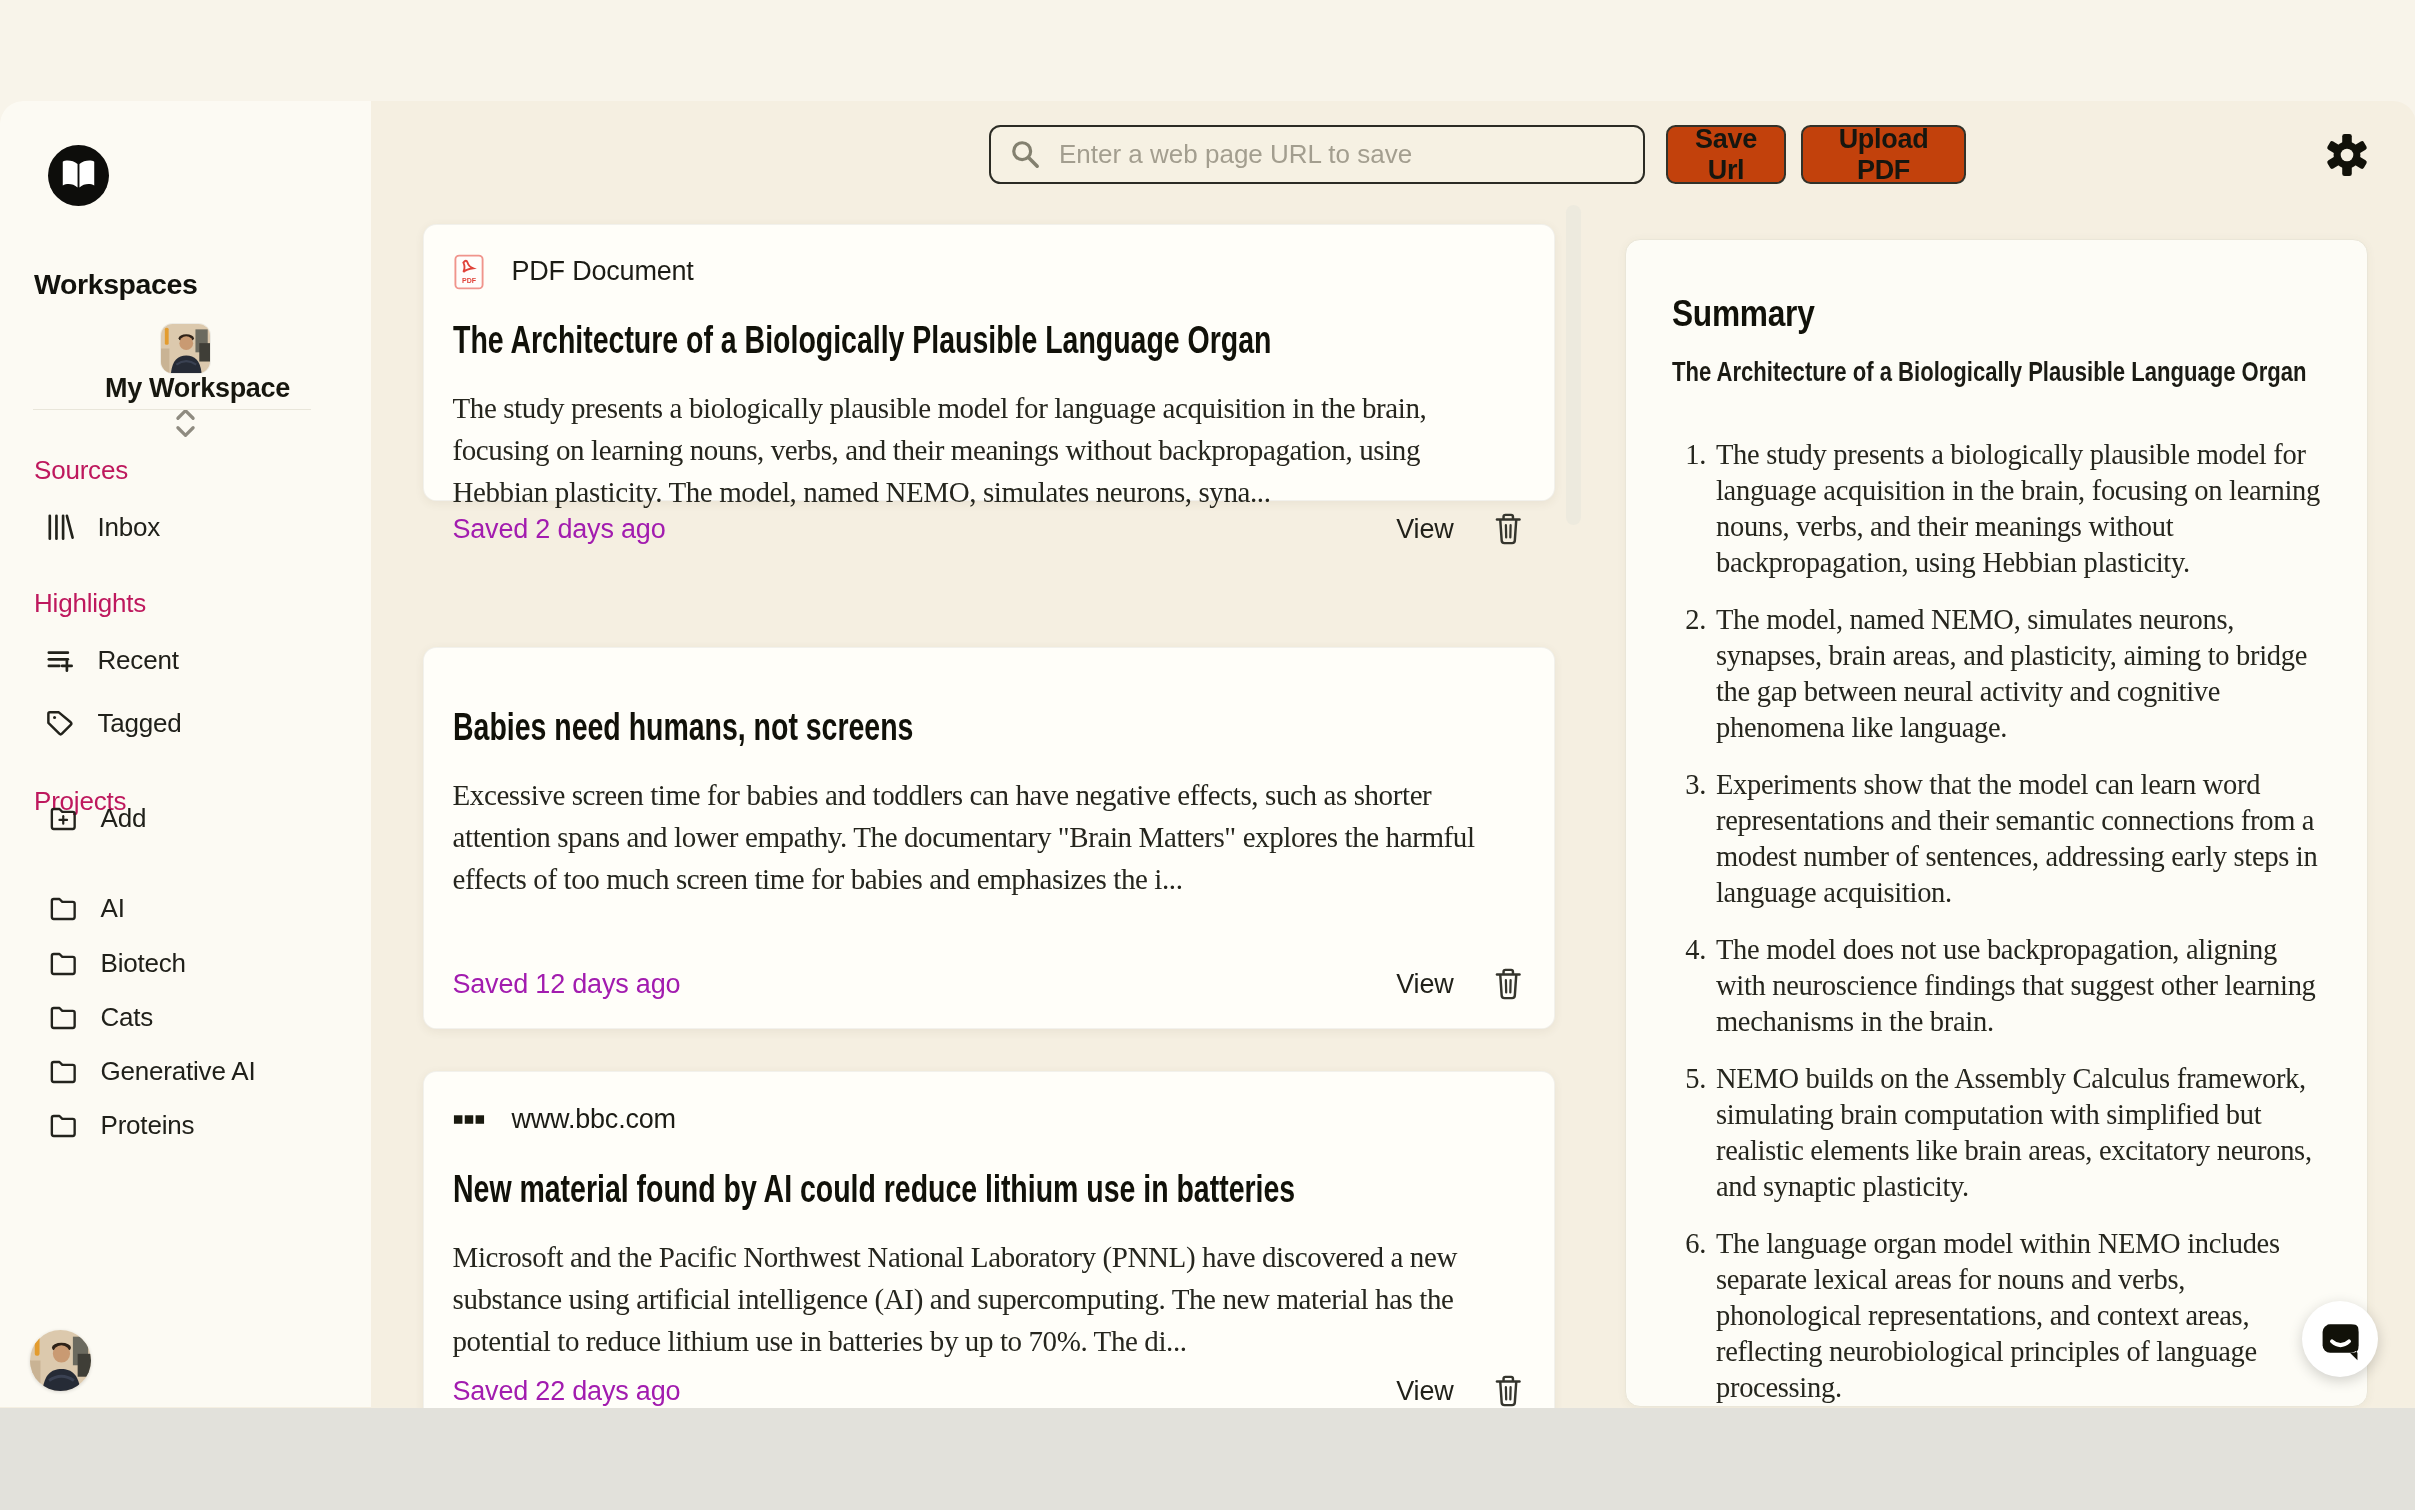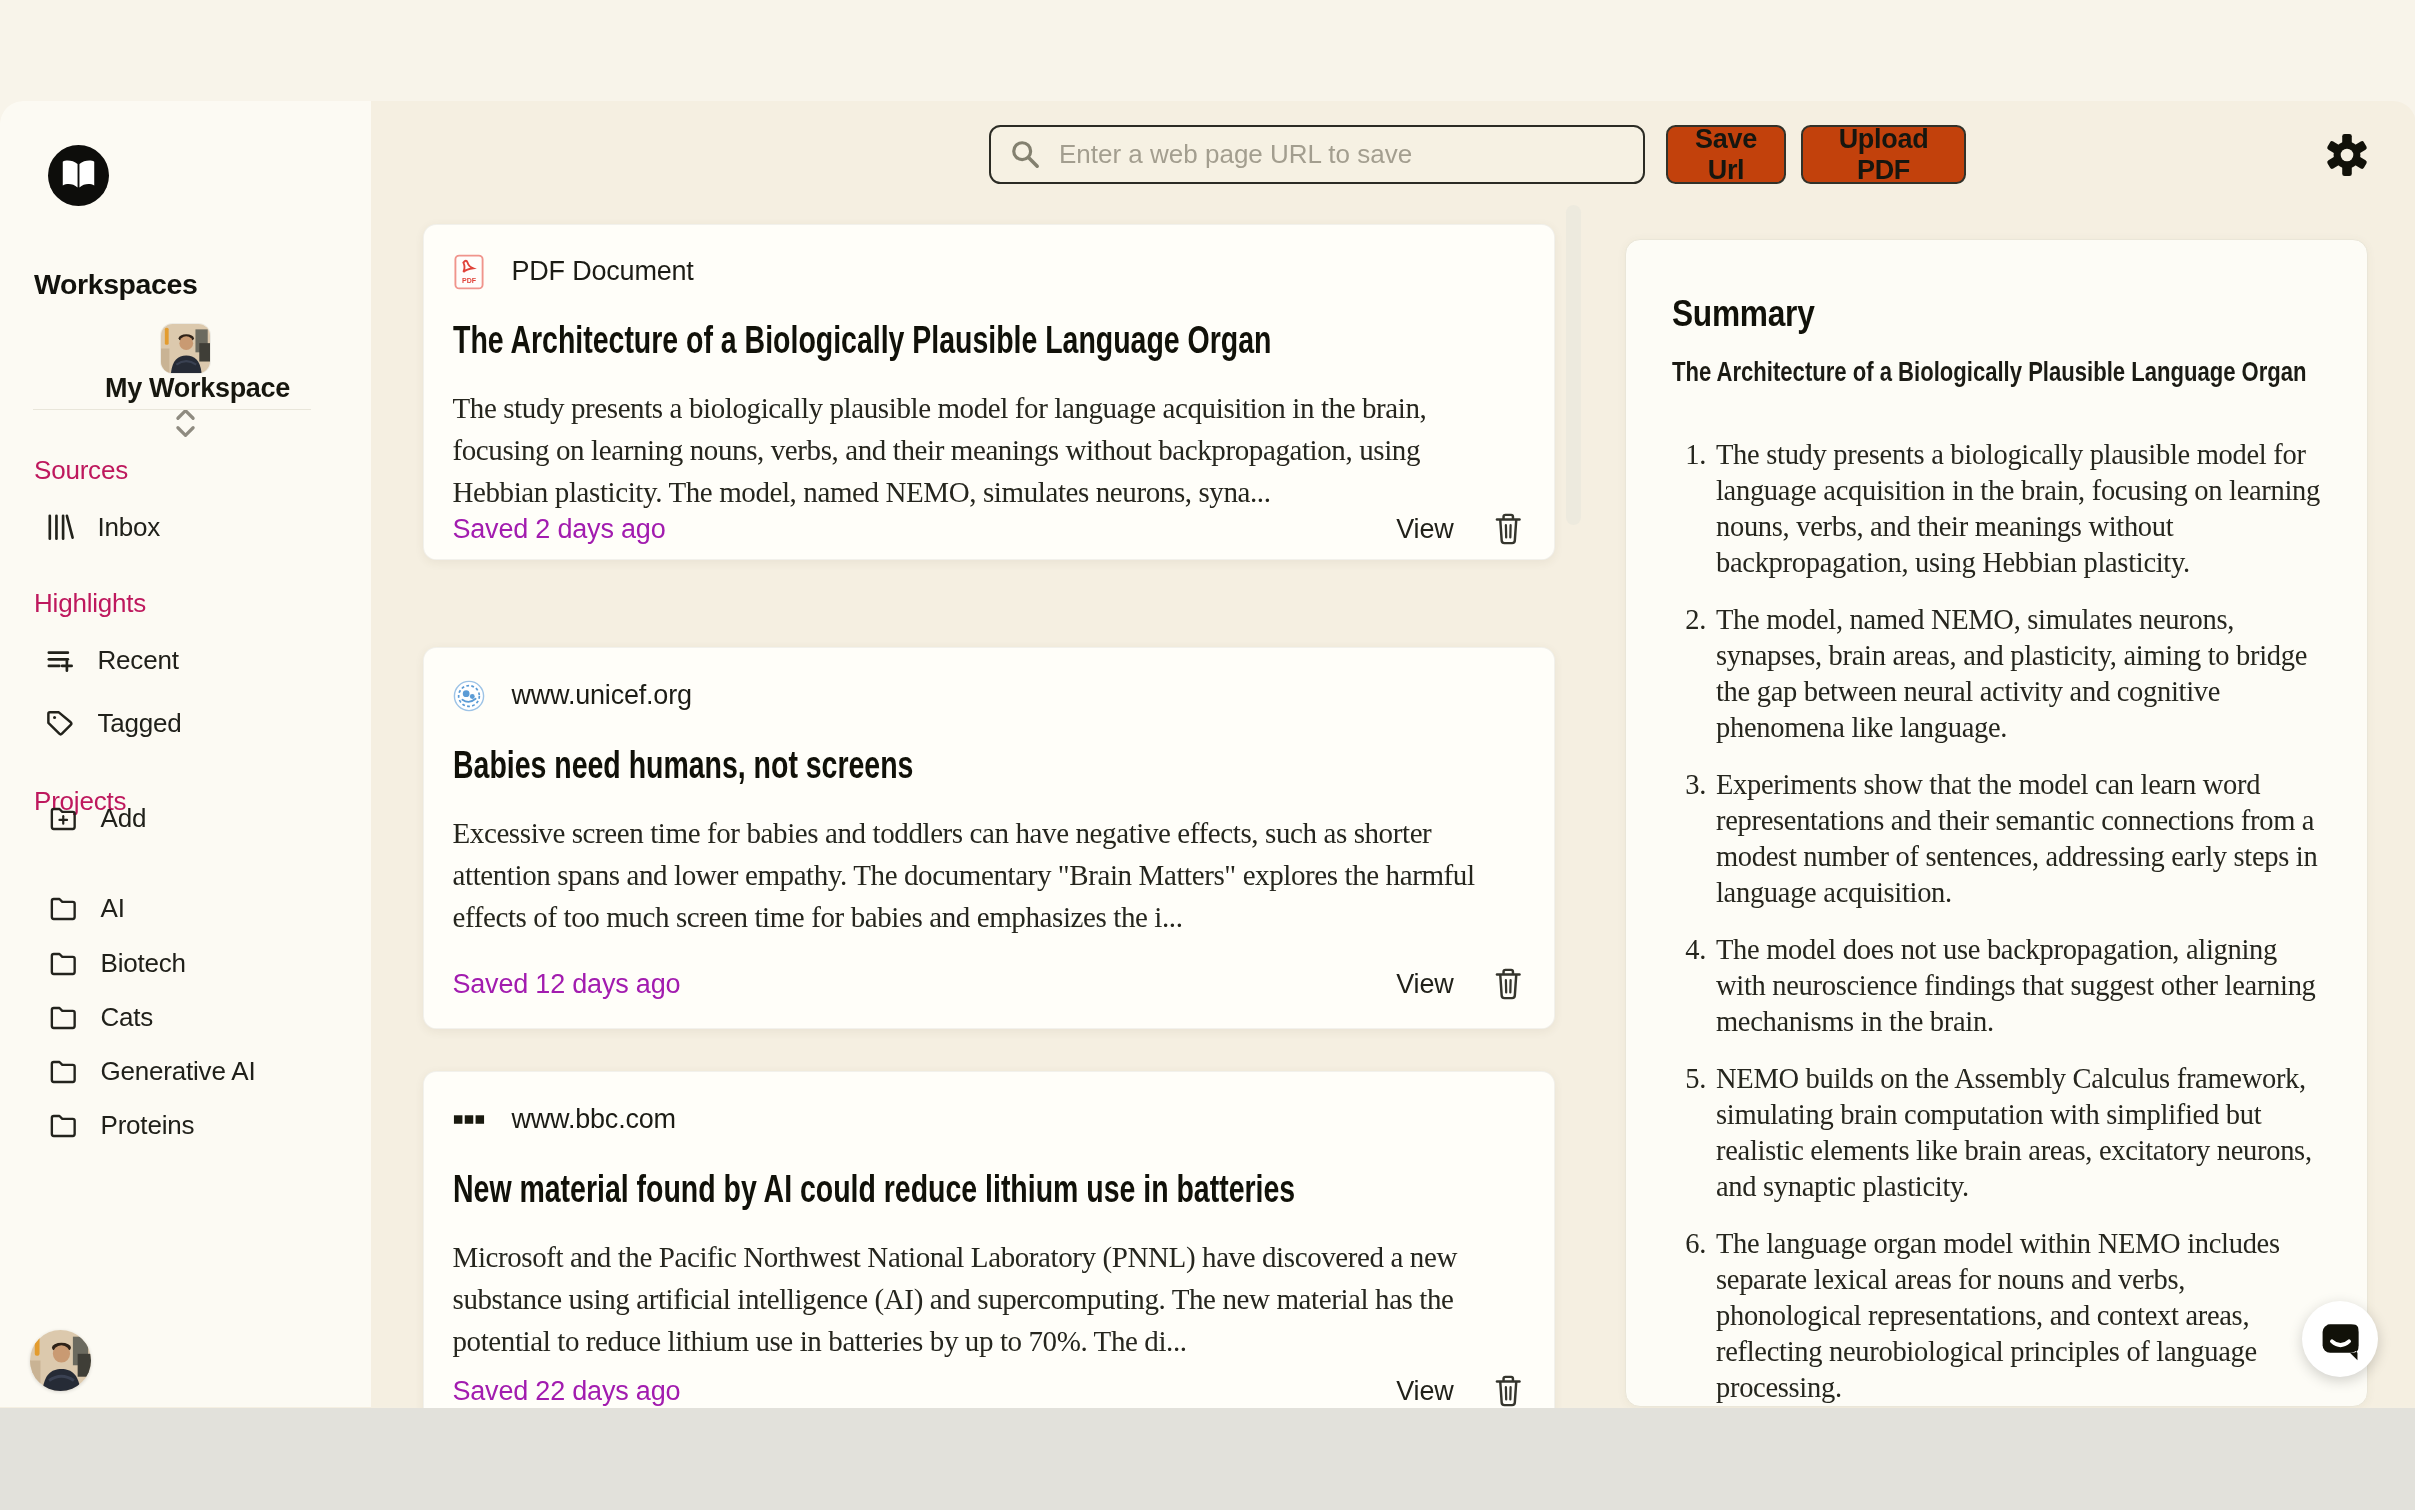--- a/index.html
+++ b/index.html
@@ -65,21 +65,21 @@
   .gear{position:absolute;left:2325px;top:133px;width:44px;height:44px;z-index:3;cursor:pointer;}
   
   .card{
     position:absolute;left:423px;width:1132px;box-sizing:border-box;
     background:#fffef9;border-radius:13.3px;
     border:1px solid rgba(0,0,0,.05);
     box-shadow:0 2.9px 9.5px rgba(80,70,40,.07);
     padding:28.5px 32px 25px 28.5px;
     display:flex;flex-direction:column;z-index:1;
   }
-  .card1{top:224px;height:336px;}
+  .card1{top:224px;height:277px;}
   .card2{top:647px;height:382px;}
   .card3{top:1071px;height:365px;}
   .card-src{display:flex;align-items:center;height:38px;}
   .card-src .fav{width:32px;height:36px;margin-right:27px;display:flex;align-items:center;justify-content:center;flex:0 0 auto;}
   .card-src .src-label{font-size:27px;color:#1c1c15;letter-spacing:-0.2px;}
   .card-title{margin-top:28.5px;white-space:nowrap;}
   .card-title span{
     display:inline-block;transform:scaleX(.73);transform-origin:left center;
     font-size:39px;font-weight:700;letter-spacing:0;color:#111109;
   }
@@ -322,32 +322,20 @@
           <path d="M6.5 7 l1.5 22 a3 3 0 0 0 3 3 h8 a3 3 0 0 0 3 -3 l1.5 -22" fill="none" stroke="#35352d" stroke-width="2.6"></path>
           <line x1="12.5" y1="13" x2="12.8" y2="26" stroke="#35352d" stroke-width="2.4" stroke-linecap="round"></line>
           <line x1="17.5" y1="13" x2="17.2" y2="26" stroke="#35352d" stroke-width="2.4" stroke-linecap="round"></line>
         </svg>
       </span>
     </span>
   </div>
 </article>
 
 <article class="card card2">
-  <div class="card-src">
-    <span class="fav">
-      <svg width="32" height="32" viewBox="0 0 34 34">
-        <circle cx="17" cy="17" r="15.5" fill="#ffffff" stroke="#9dc3e6" stroke-width="1.5"></circle>
-        <circle cx="17" cy="17" r="11" fill="none" stroke="#5b9bd5" stroke-width="1.8" stroke-dasharray="3 2.4"></circle>
-        <circle cx="14" cy="14.5" r="3.6" fill="#5b9bd5"></circle>
-        <circle cx="20.5" cy="17.5" r="2.6" fill="#5b9bd5"></circle>
-        <path d="M10 21 q7 5 14 -1" stroke="#5b9bd5" stroke-width="2" fill="none" stroke-linecap="round"></path>
-      </svg>
-    </span>
-    <span class="src-label">www.unicef.org</span>
-  </div>
   <div class="card-title"><span>Babies need humans, not screens</span></div>
   <div class="card-desc">Excessive screen time for babies and toddlers can have negative effects, such as shorter attention spans and lower empathy. The documentary "Brain Matters" explores the harmful effects of too much screen time for babies and emphasizes the i...</div>
   <div class="card-foot">
     <span class="saved">Saved 12 days ago</span>
     <span class="foot-right">
       <span class="view-link">View</span>
       <span class="trash">
         <svg width="28.5" height="32" viewBox="0 0 30 34">
           <line x1="3" y1="7" x2="27" y2="7" stroke="#35352d" stroke-width="2.6" stroke-linecap="round"></line>
           <path d="M10 7 v-3 a2 2 0 0 1 2 -2 h6 a2 2 0 0 1 2 2 v3" fill="none" stroke="#35352d" stroke-width="2.6"></path>

